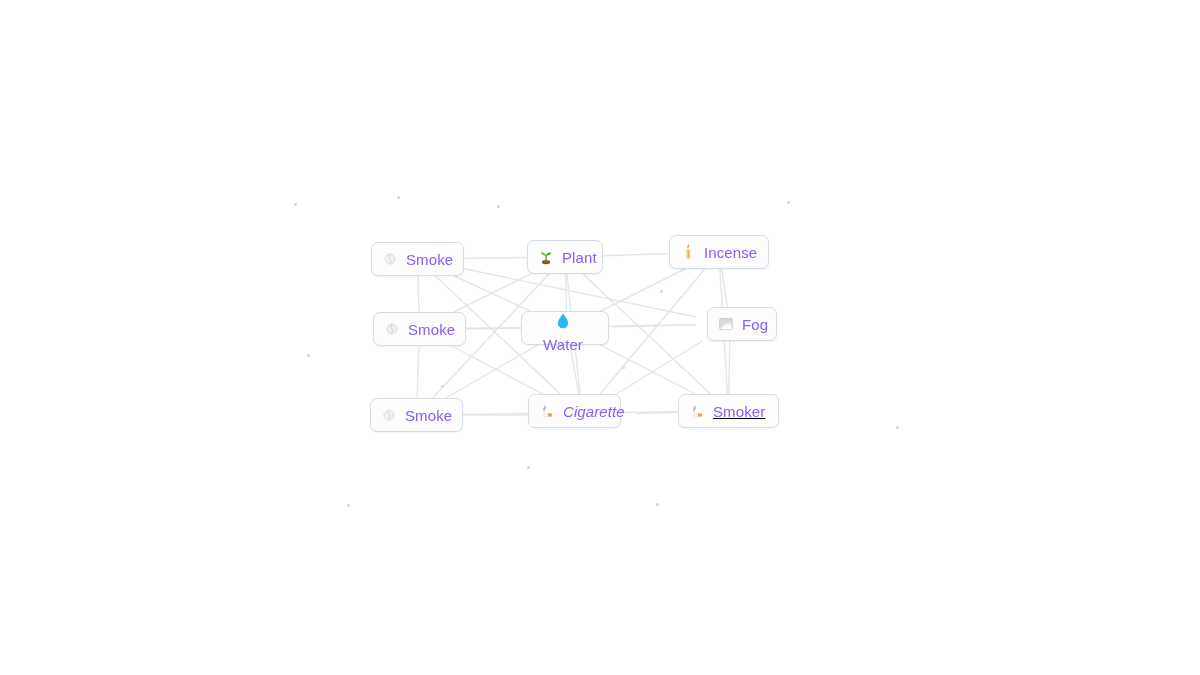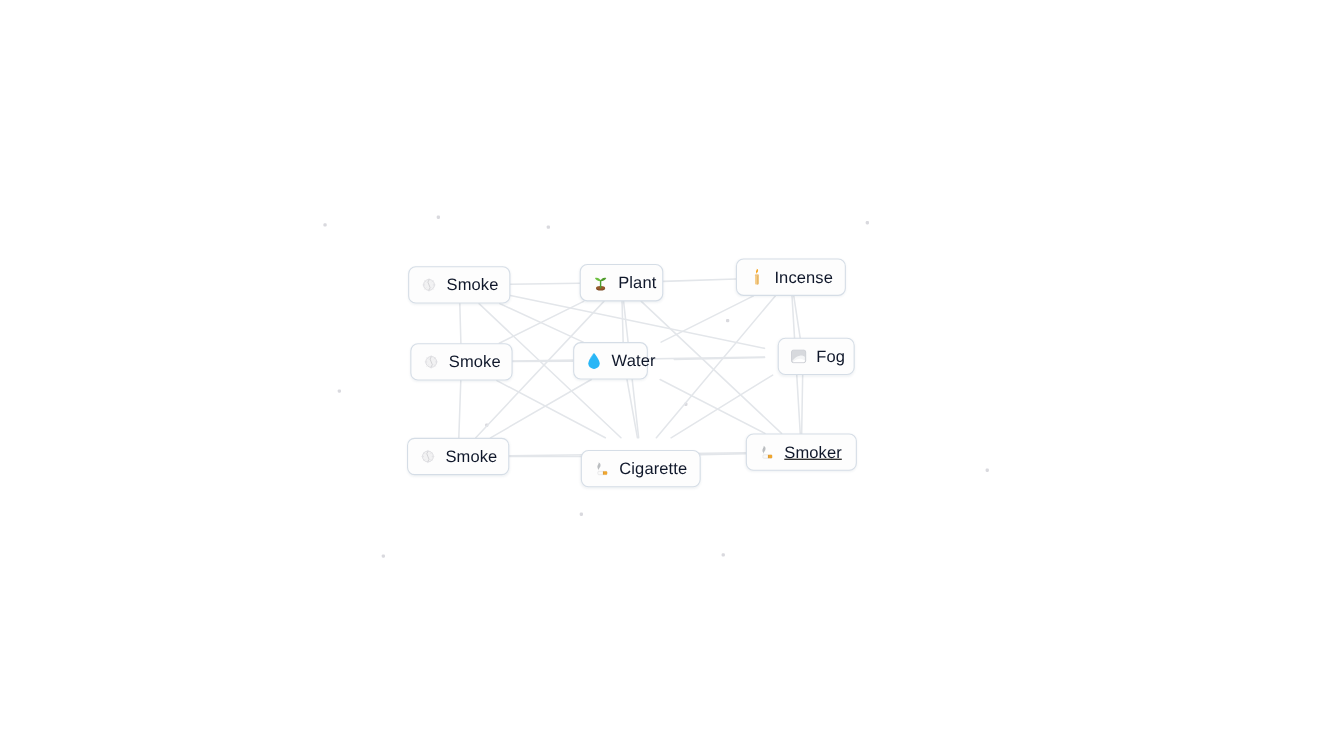--- a/index.html
+++ b/index.html
@@ -61,21 +61,21 @@
     background: #fdfdfd;
     border: 1px solid #d5dde6;
     border-radius: 7px;
     box-shadow: 0 1px 2px rgba(60,80,110,0.07);
     white-space: nowrap;
     cursor: pointer;
   }
   .node .label {
     font-size: 15px;
     line-height: 1;
-    color: #0f172a;
+    color: #8b5cf6;
     letter-spacing: 0.1px;
   }
   .node .glyph {
     width: 18px;
     height: 18px;
     flex: 0 0 18px;
     position: relative;
     display: block;
   }
   .node .glyph svg { display: block; width: 18px; height: 18px; }
@@ -171,21 +171,21 @@
         <span class="glyph">
     <svg viewBox="0 0 24 24" aria-hidden="true">
       <circle cx="12" cy="12" r="6.6" fill="#f2f2f3" stroke="#dcdcdf" stroke-width="1.1"></circle>
       <path d="M12 5.6 Q9.1 8.6 12 12 Q14.9 15.4 12 18.4" fill="none" stroke="#d2d2d6" stroke-width="1.2" stroke-linecap="round"></path>
       <path d="M4.7 12 h2.1 M17.2 12 h2.1 M6.9 6.9 l1.5 1.5 M15.6 15.6 l1.5 1.5
                M6.9 17.1 l1.5 -1.5 M15.6 8.4 l1.5 -1.5 M12 4.5 v1.6 M12 17.9 v1.6" stroke="#e2e2e5" stroke-width="1.05" stroke-linecap="round" fill="none"></path>
     </svg>
         </span>
         <span class="label">Smoke</span>
       </div>
-      <div class="node" style="left: 521px; top: 311px; width: 68px;">
+      <div class="node" style="left: 521px; top: 311px; width: 88px; flex-direction: column;">
         <span class="glyph">
     <svg viewBox="0 0 24 24" aria-hidden="true">
       <path d="M12 2.4 C12 2.4 5.1 10.6 5.1 15.1 C5.1 18.9 8.2 21.8 12 21.8
                C15.8 21.8 18.9 18.9 18.9 15.1 C18.9 10.6 12 2.4 12 2.4 Z" fill="#29b6f6"></path>
       <path d="M12 2.4 C12 2.4 8.7 6.3 6.8 10.4 C8.6 8.3 10.6 5.4 12 2.4 Z" fill="#7fd4fb"></path>
     </svg>
         </span>
         <span class="label">Water</span>
       </div>
       <div class="node" style="left: 695px; top: 307px; width: 70px; margin-left: 12px;">
@@ -205,21 +205,21 @@
         <span class="glyph">
     <svg viewBox="0 0 24 24" aria-hidden="true">
       <circle cx="12" cy="12" r="6.6" fill="#f2f2f3" stroke="#dcdcdf" stroke-width="1.1"></circle>
       <path d="M12 5.6 Q9.1 8.6 12 12 Q14.9 15.4 12 18.4" fill="none" stroke="#d2d2d6" stroke-width="1.2" stroke-linecap="round"></path>
       <path d="M4.7 12 h2.1 M17.2 12 h2.1 M6.9 6.9 l1.5 1.5 M15.6 15.6 l1.5 1.5
                M6.9 17.1 l1.5 -1.5 M15.6 8.4 l1.5 -1.5 M12 4.5 v1.6 M12 17.9 v1.6" stroke="#e2e2e5" stroke-width="1.05" stroke-linecap="round" fill="none"></path>
     </svg>
         </span>
         <span class="label">Smoke</span>
       </div>
-      <div class="node" style="left: 528px; top: 409px; width: 109px;">
+      <div class="node" style="left: 528px; top: 394px; width: 93px; font-style: italic;">
         <span class="glyph">
     <svg viewBox="0 0 24 24" aria-hidden="true">
       <rect x="7.4" y="15.3" width="11.2" height="4.1" rx="1" fill="#fafafa" stroke="#e0e0e2" stroke-width="0.8"></rect>
       <rect x="14.4" y="15.3" width="4.2" height="4.1" rx="1" fill="#f0a62e"></rect>
       <rect x="13.5" y="15.3" width="1.1" height="4.1" fill="#d98f1d"></rect>
       <path d="M8.2 14.4 C8.2 11.4 10.6 10.4 10.6 7.8 C10.6 5.9 9.3 4.8 8.1 4.3
                C9.2 6.2 6.8 7.3 6.8 9.9 C6.8 12.2 8.2 12.6 8.2 14.4 Z" fill="#9fa3a8" opacity="0.72"></path>
     </svg>
         </span>
         <span class="label">Cigarette</span>

